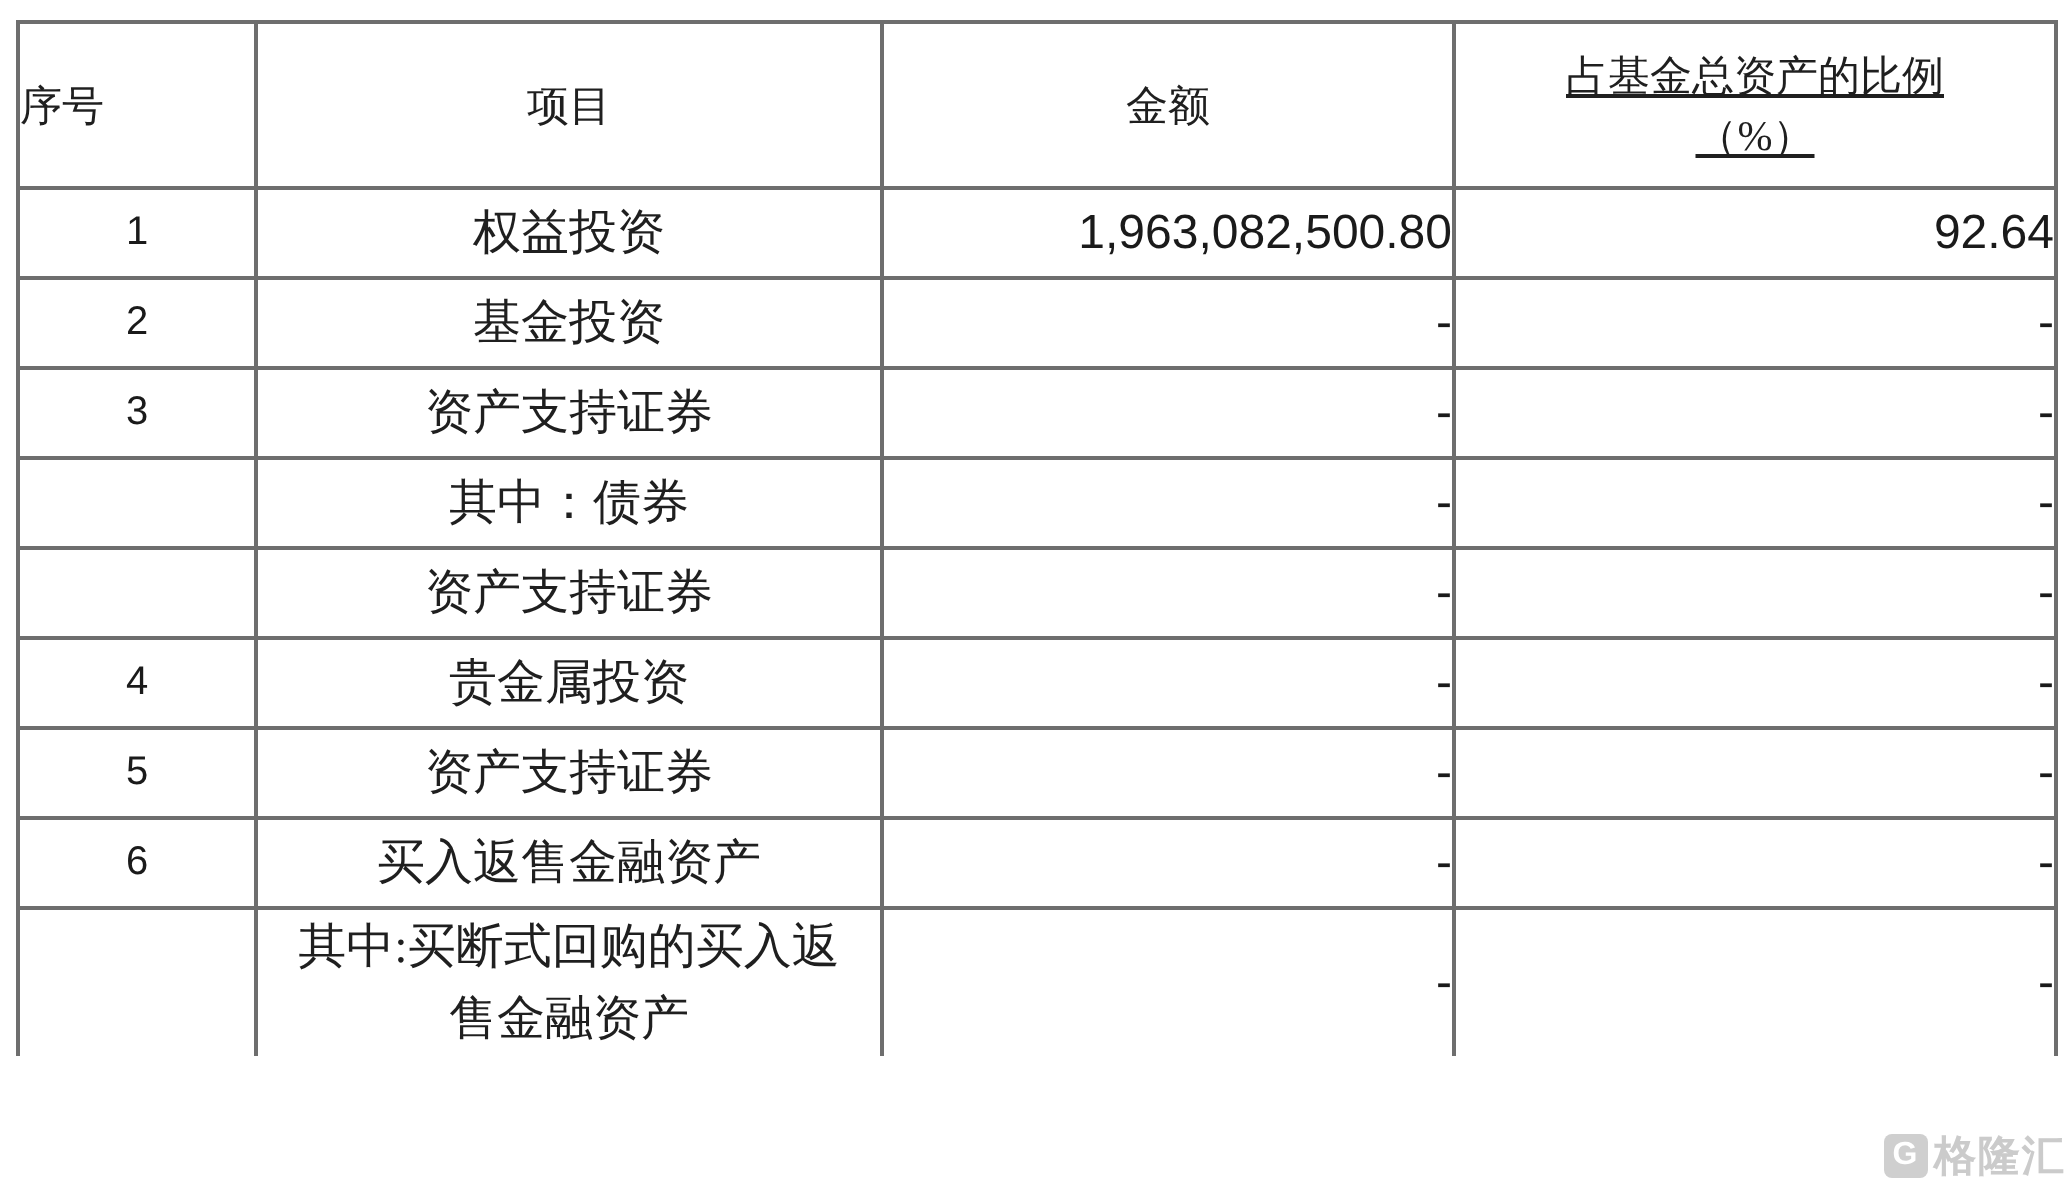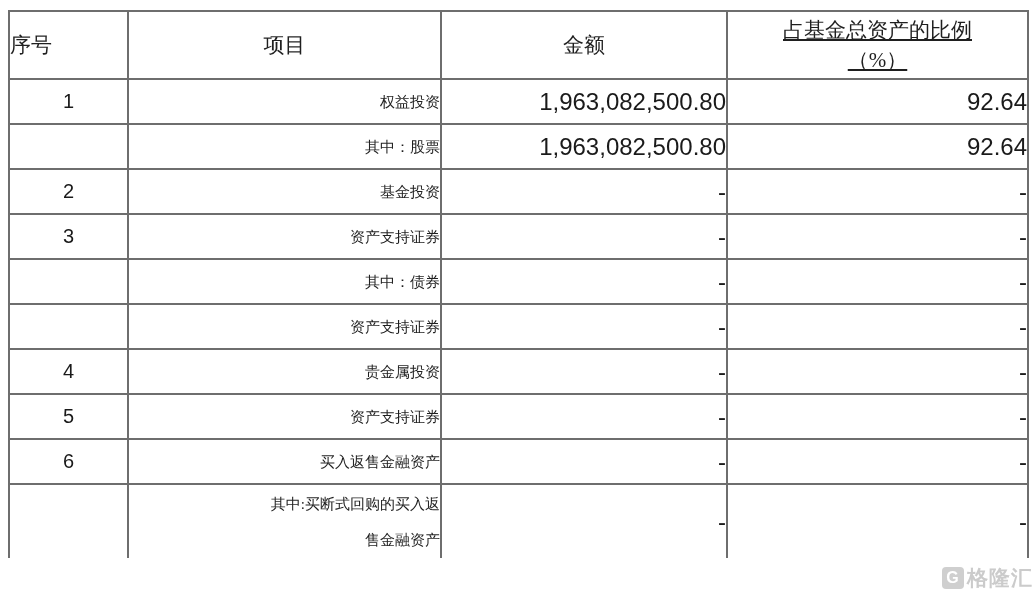--- a/index.html
+++ b/index.html
@@ -8,33 +8,33 @@
     background:#ffffff; font-family:"Liberation Serif", serif; color:#1f1f1f;
   }
   table.fund {
     position:absolute; left:8px; top:10px; width:1019px;
     border-collapse:collapse; table-layout:fixed;
   }
   table.fund th, table.fund td {
     border:2px solid #6e6e6e; padding:0; vertical-align:middle;
     overflow:hidden;
   }
-  thead tr { height:68px; }
+  thead tr { height:83px; }
   tbody tr { height:45px; }
   tbody tr.tall { height:74px;margin-top:28px; }
   tbody tr.tall td { border-bottom:none; }
   th { font-weight:normal; font-size:21px; color:#1f1f1f; text-align:center; }
   th.h-no { text-align:left; padding-left:10px; }
   th .h-line { display:block; line-height:30px;text-decoration:underline; }
   td.c-no {
     text-align:center; font-family:"Liberation Sans", sans-serif;
     font-size:20px; color:#1a1a1a;
   }
   td.c-item {
-    text-align:right; padding-left:26px; font-size:15px;
+    text-align:center; padding-left:26px; font-size:24px;
     white-space:pre-line; line-height:36px; color:#1f1f1f;
   }
   td.c-item.indent { }
   td.c-amount, td.c-pct {
     text-align:right; padding-right:14px;
     font-family:"Liberation Sans", sans-serif; font-size:24px; color:#1a1a1a;
   }
   .watermark {
     position:absolute; right:3px; bottom:4px; height:24px;
     display:flex; align-items:center; gap:3px;
@@ -73,26 +73,20 @@
         <th>
           <span class="h-line">占基金总资产的比例</span>
           <span class="h-line">（%）</span>
         </th>
       </tr>
     </thead>
     <tbody>
         <tr>
       <td class="c-no">1</td>
       <td class="c-item">权益投资</td>
-      <td class="c-amount">1,963,082,500.80</td>
-      <td class="c-pct">92.64</td>
-    </tr>
-        <tr>
-      <td class="c-no"></td>
-      <td class="c-item">其中：股票</td>
       <td class="c-amount">1,963,082,500.80</td>
       <td class="c-pct">92.64</td>
     </tr>
         <tr>
       <td class="c-no">2</td>
       <td class="c-item">基金投资</td>
       <td class="c-amount">-</td>
       <td class="c-pct">-</td>
     </tr>
         <tr>

